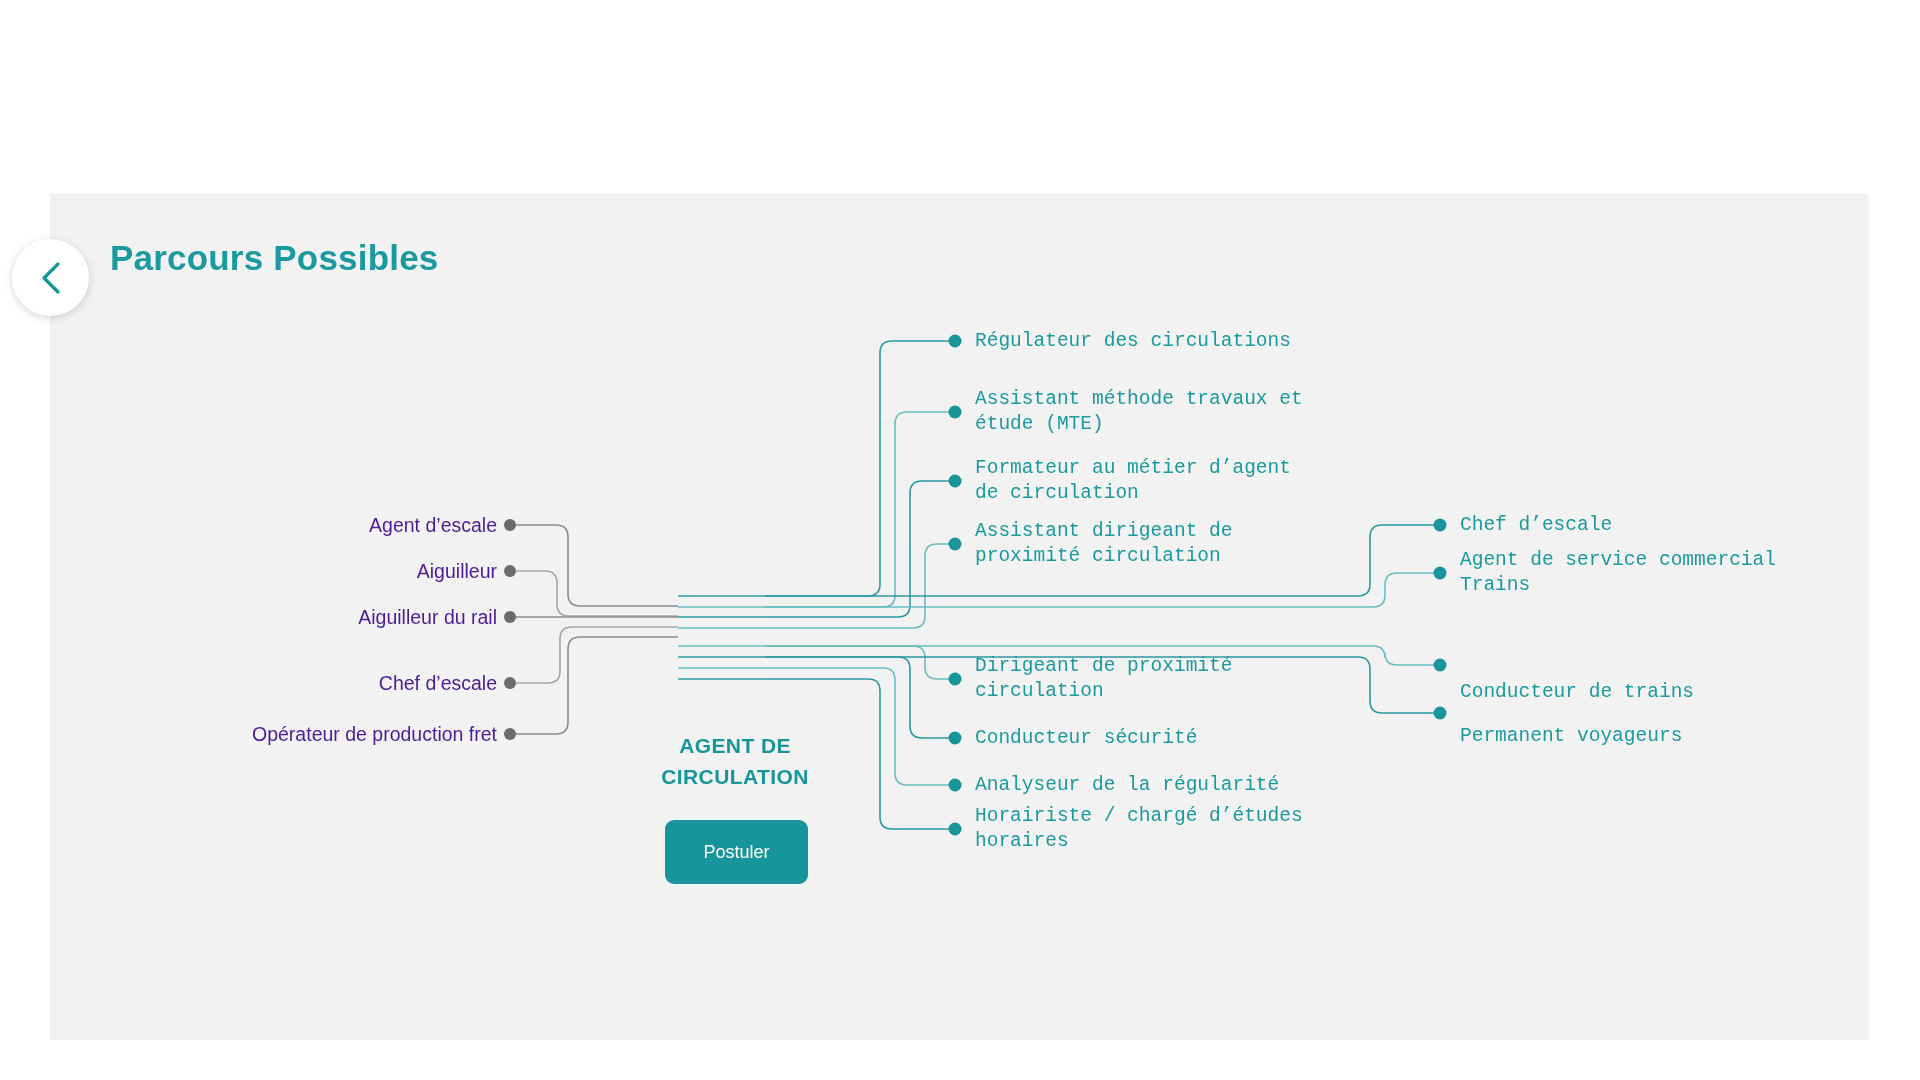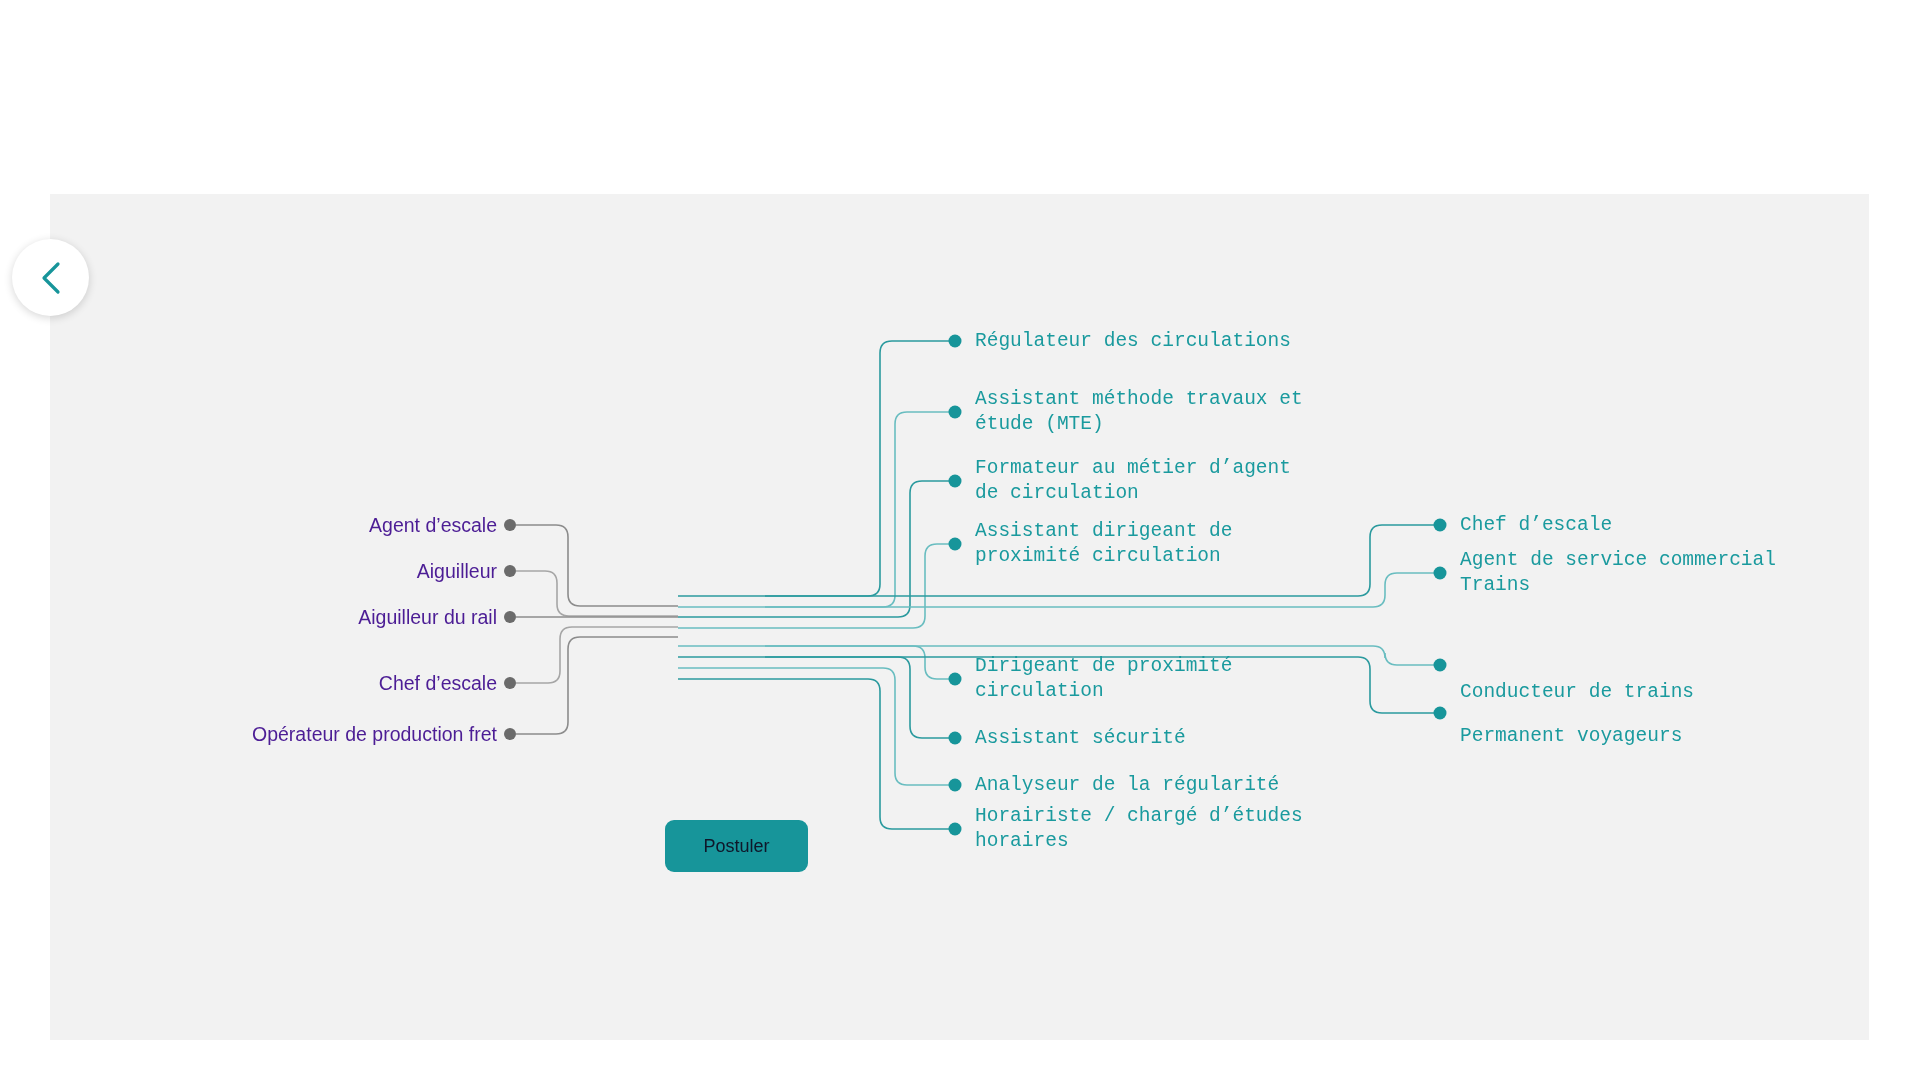--- a/index.html
+++ b/index.html
@@ -112,25 +112,25 @@
     font-size: 21px;
     font-weight: bold;
     line-height: 31px;
     letter-spacing: 0.4px;
   }
   #postuler-button {
     position: absolute;
     left: 665px;
     top: 820px;
     width: 143px;
-    height: 52px;
+    height: 64px;
     border: none;
     border-radius: 9px;
     background: #17959A;
-    color: #0f172a;
+    color: #ffffff;
     font-family: "Liberation Sans", sans-serif;
     font-size: 18px;
     cursor: pointer;
     padding: 4px;
   }
 </style>
 </head>
 <body>
 
 <div id="stage">
@@ -198,21 +198,26 @@
   </svg>
 
   <div id="back-button">
     <span>
       <svg width="22" height="34" viewBox="0 0 22 34">
         <polyline points="18,3 4,17 18,31" fill="none" stroke="#17959A" stroke-width="3.2" stroke-linecap="round" stroke-linejoin="round"></polyline>
       </svg>
     </span>
   </div>
 
-
+  <div id="page-title">Parcours Possibles</div>
+
+  <div id="center-node">
+    <div>AGENT DE</div>
+    <div>CIRCULATION</div>
+  </div>
   <button id="postuler-button">Postuler</button>
 
   <div id="source-nodes">
       <div class="dot dot-src" style="left: 510px; top: 525px;"></div>
       <div class="node-label src-label" style="right: 1423px; top: 525px;">Agent d’escale</div>
       <div class="dot dot-src" style="left: 510px; top: 571px;"></div>
       <div class="node-label src-label" style="right: 1423px; top: 571px;">Aiguilleur</div>
       <div class="dot dot-src" style="left: 510px; top: 617px;"></div>
       <div class="node-label src-label" style="right: 1423px; top: 617px;">Aiguilleur du rail</div>
       <div class="dot dot-src" style="left: 510px; top: 683px;"></div>
@@ -229,21 +234,21 @@
       <div class="dot dot-dst" style="left: 955px; top: 481px;"></div>
       <div class="node-label dst-label two-line" style="left: 975px; top: 481px; transform: translateY(-50%);">Formateur au métier d’agent
 de circulation</div>
       <div class="dot dot-dst" style="left: 955px; top: 544px;"></div>
       <div class="node-label dst-label two-line" style="left: 975px; top: 544px; transform: translateY(-50%);">Assistant dirigeant de
 proximité circulation</div>
       <div class="dot dot-dst" style="left: 955px; top: 679px;"></div>
       <div class="node-label dst-label two-line" style="left: 975px; top: 679px; transform: translateY(-50%);">Dirigeant de proximité
 circulation</div>
       <div class="dot dot-dst" style="left: 955px; top: 738px;"></div>
-      <div class="node-label dst-label one-line" style="left: 975px; top: 738px;">Assistant sécurité</div>
+      <div class="node-label dst-label one-line" style="left: 975px; top: 738px;">Conducteur sécurité</div>
       <div class="dot dot-dst" style="left: 955px; top: 785px;"></div>
       <div class="node-label dst-label one-line" style="left: 975px; top: 785px;">Analyseur de la régularité</div>
       <div class="dot dot-dst" style="left: 955px; top: 829px;"></div>
       <div class="node-label dst-label two-line" style="left: 975px; top: 829px; transform: translateY(-50%);">Horairiste / chargé d’études
 horaires</div>
     </div>
   <div id="right-nodes">
       <div class="dot dot-dst" style="left: 1440px; top: 525px;"></div>
       <div class="node-label dst-label one-line" style="left: 1460px; top: 525px;">Chef d’escale</div>
       <div class="dot dot-dst" style="left: 1440px; top: 573px;"></div>

